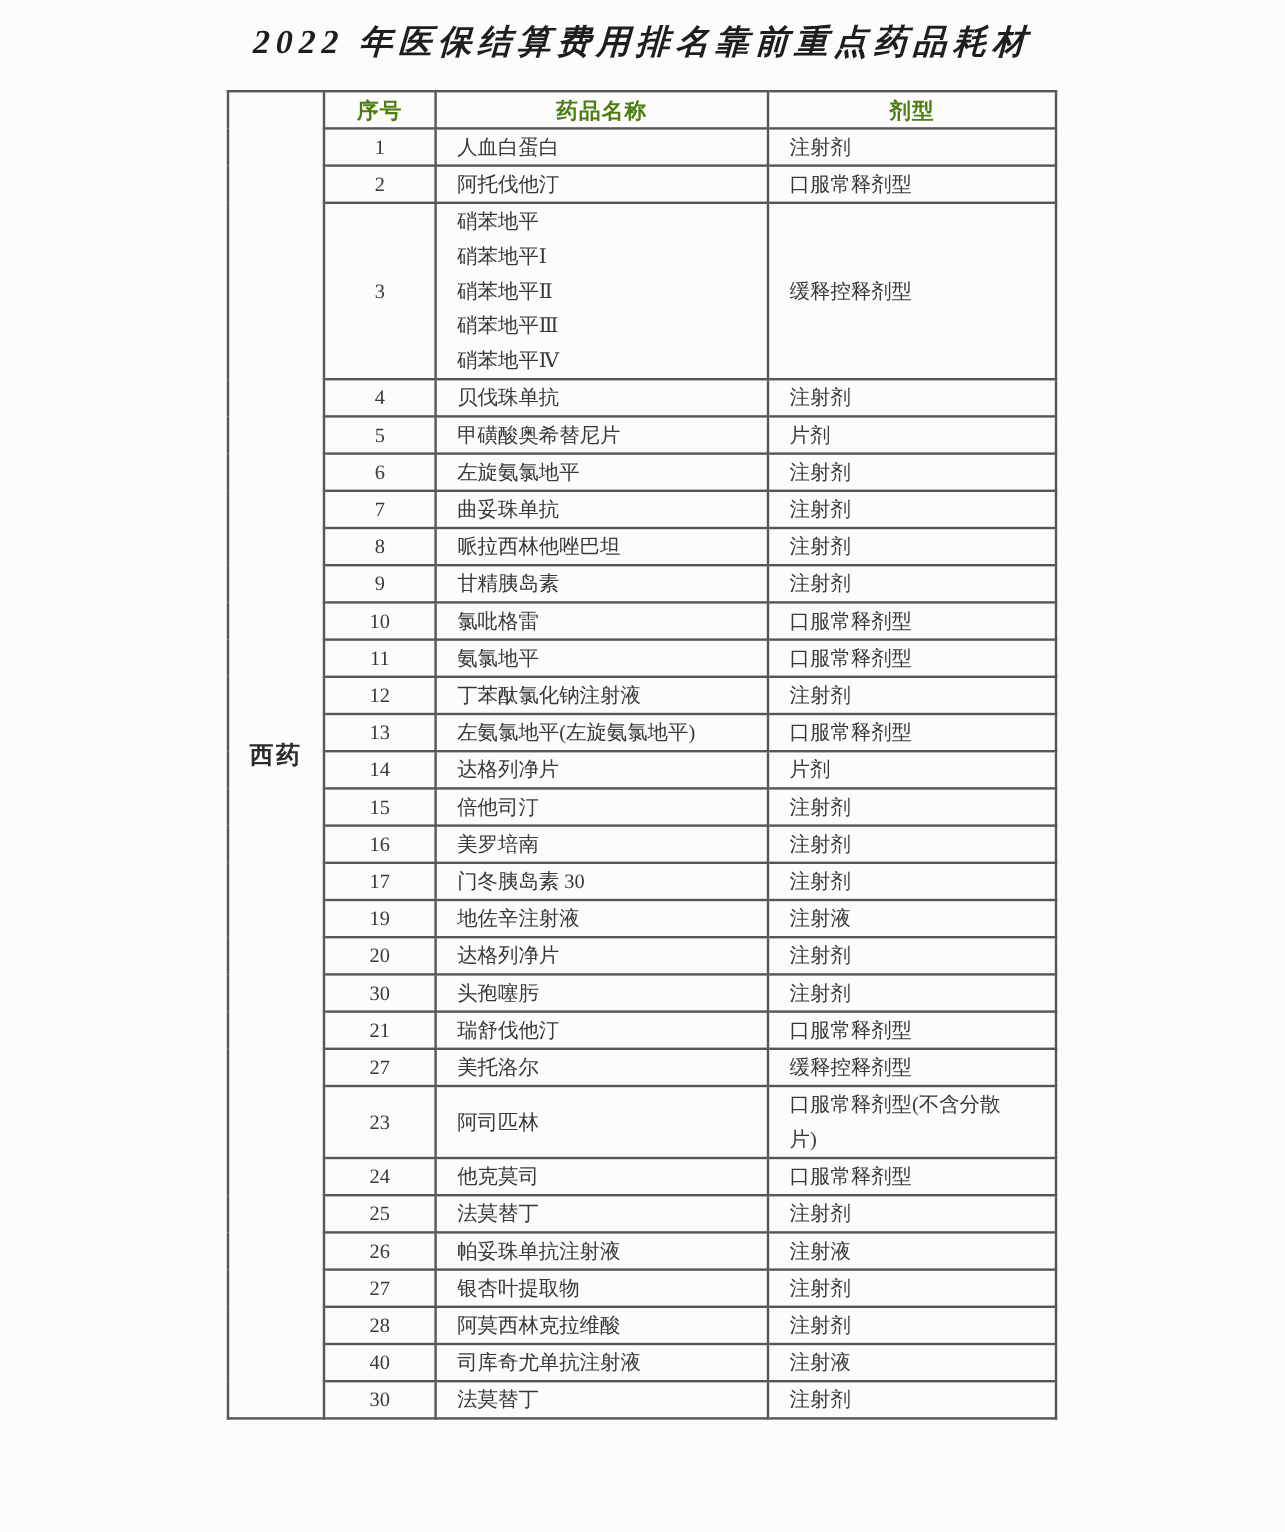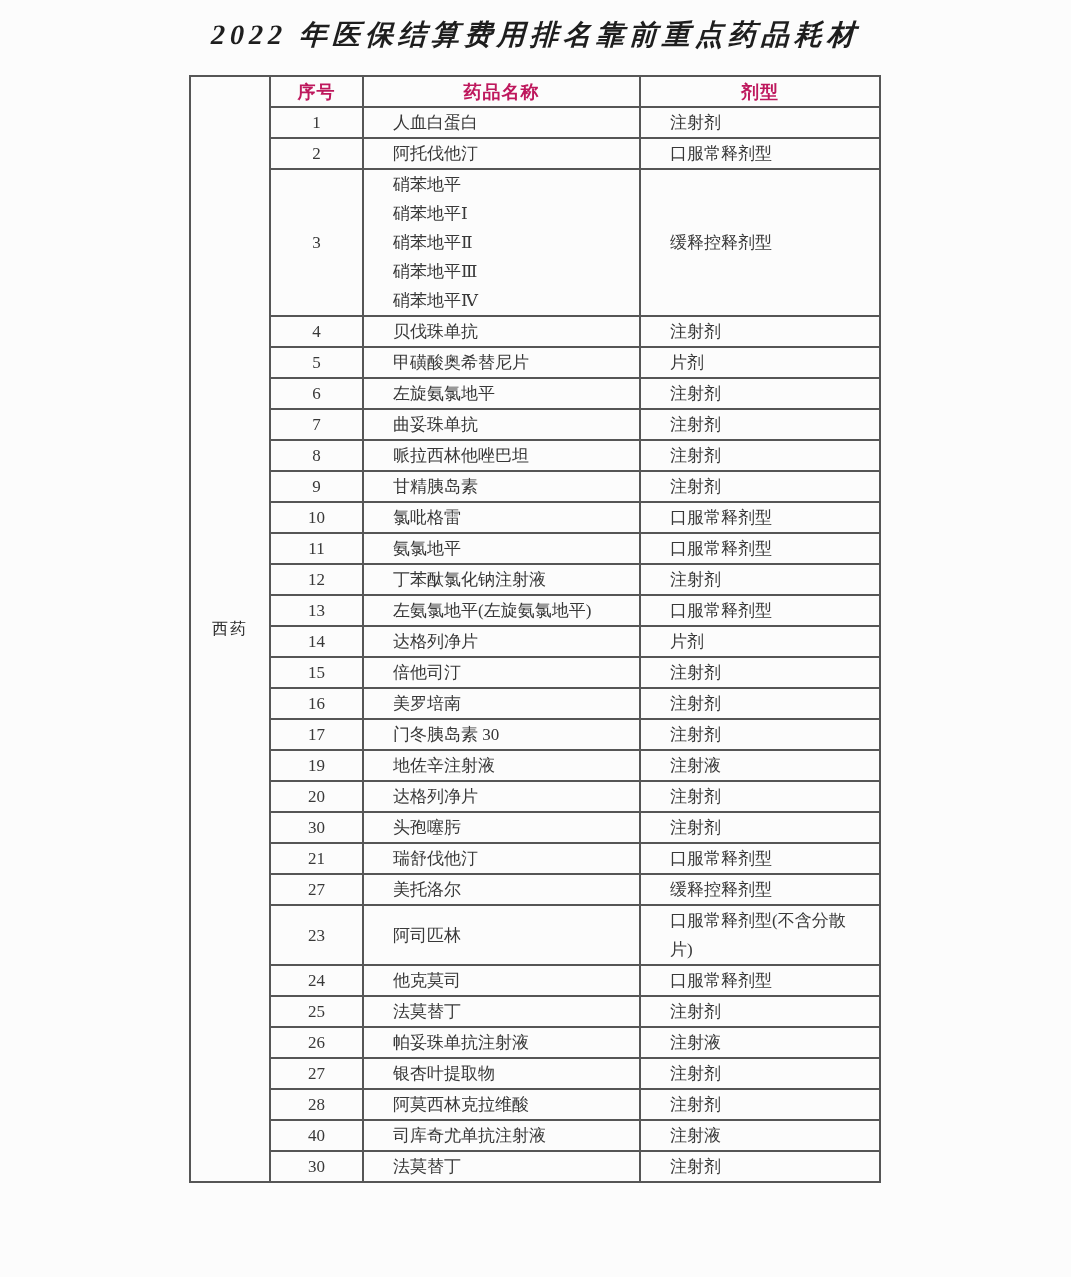--- a/index.html
+++ b/index.html
@@ -46,31 +46,31 @@
     font-size: 17px;
     color: #383838;
     overflow: hidden;
   }
   th {
     height: 31px;
     font-weight: bold;
     font-size: 18px;
     text-align: center;
     letter-spacing: 1px;
-    color: #be185d;
+    color: #4d7c0f;
   }
   td.cat {
     text-align: center;
-    font-weight: normal;
-    font-size: 16px;
+    font-weight: bold;
+    font-size: 20px;
     letter-spacing: 2px;
     color: #2b2b2b;
   }
   td.no { text-align: center; }
-  td.name, td.form { text-align: left; padding-left: 29px; padding-right: 6px; }
+  td.name, td.form { text-align: left; padding-left: 17px; padding-right: 6px; }
   tbody tr.data-row { height: 29px; }
   td .cell-line { line-height: 29px; white-space: nowrap; }
 </style>
 </head>
 <body>
 
 <div class="page">
   <div class="title">2022 年医保结算费用排名靠前重点药品耗材</div>
 
   <div class="table-wrap">

